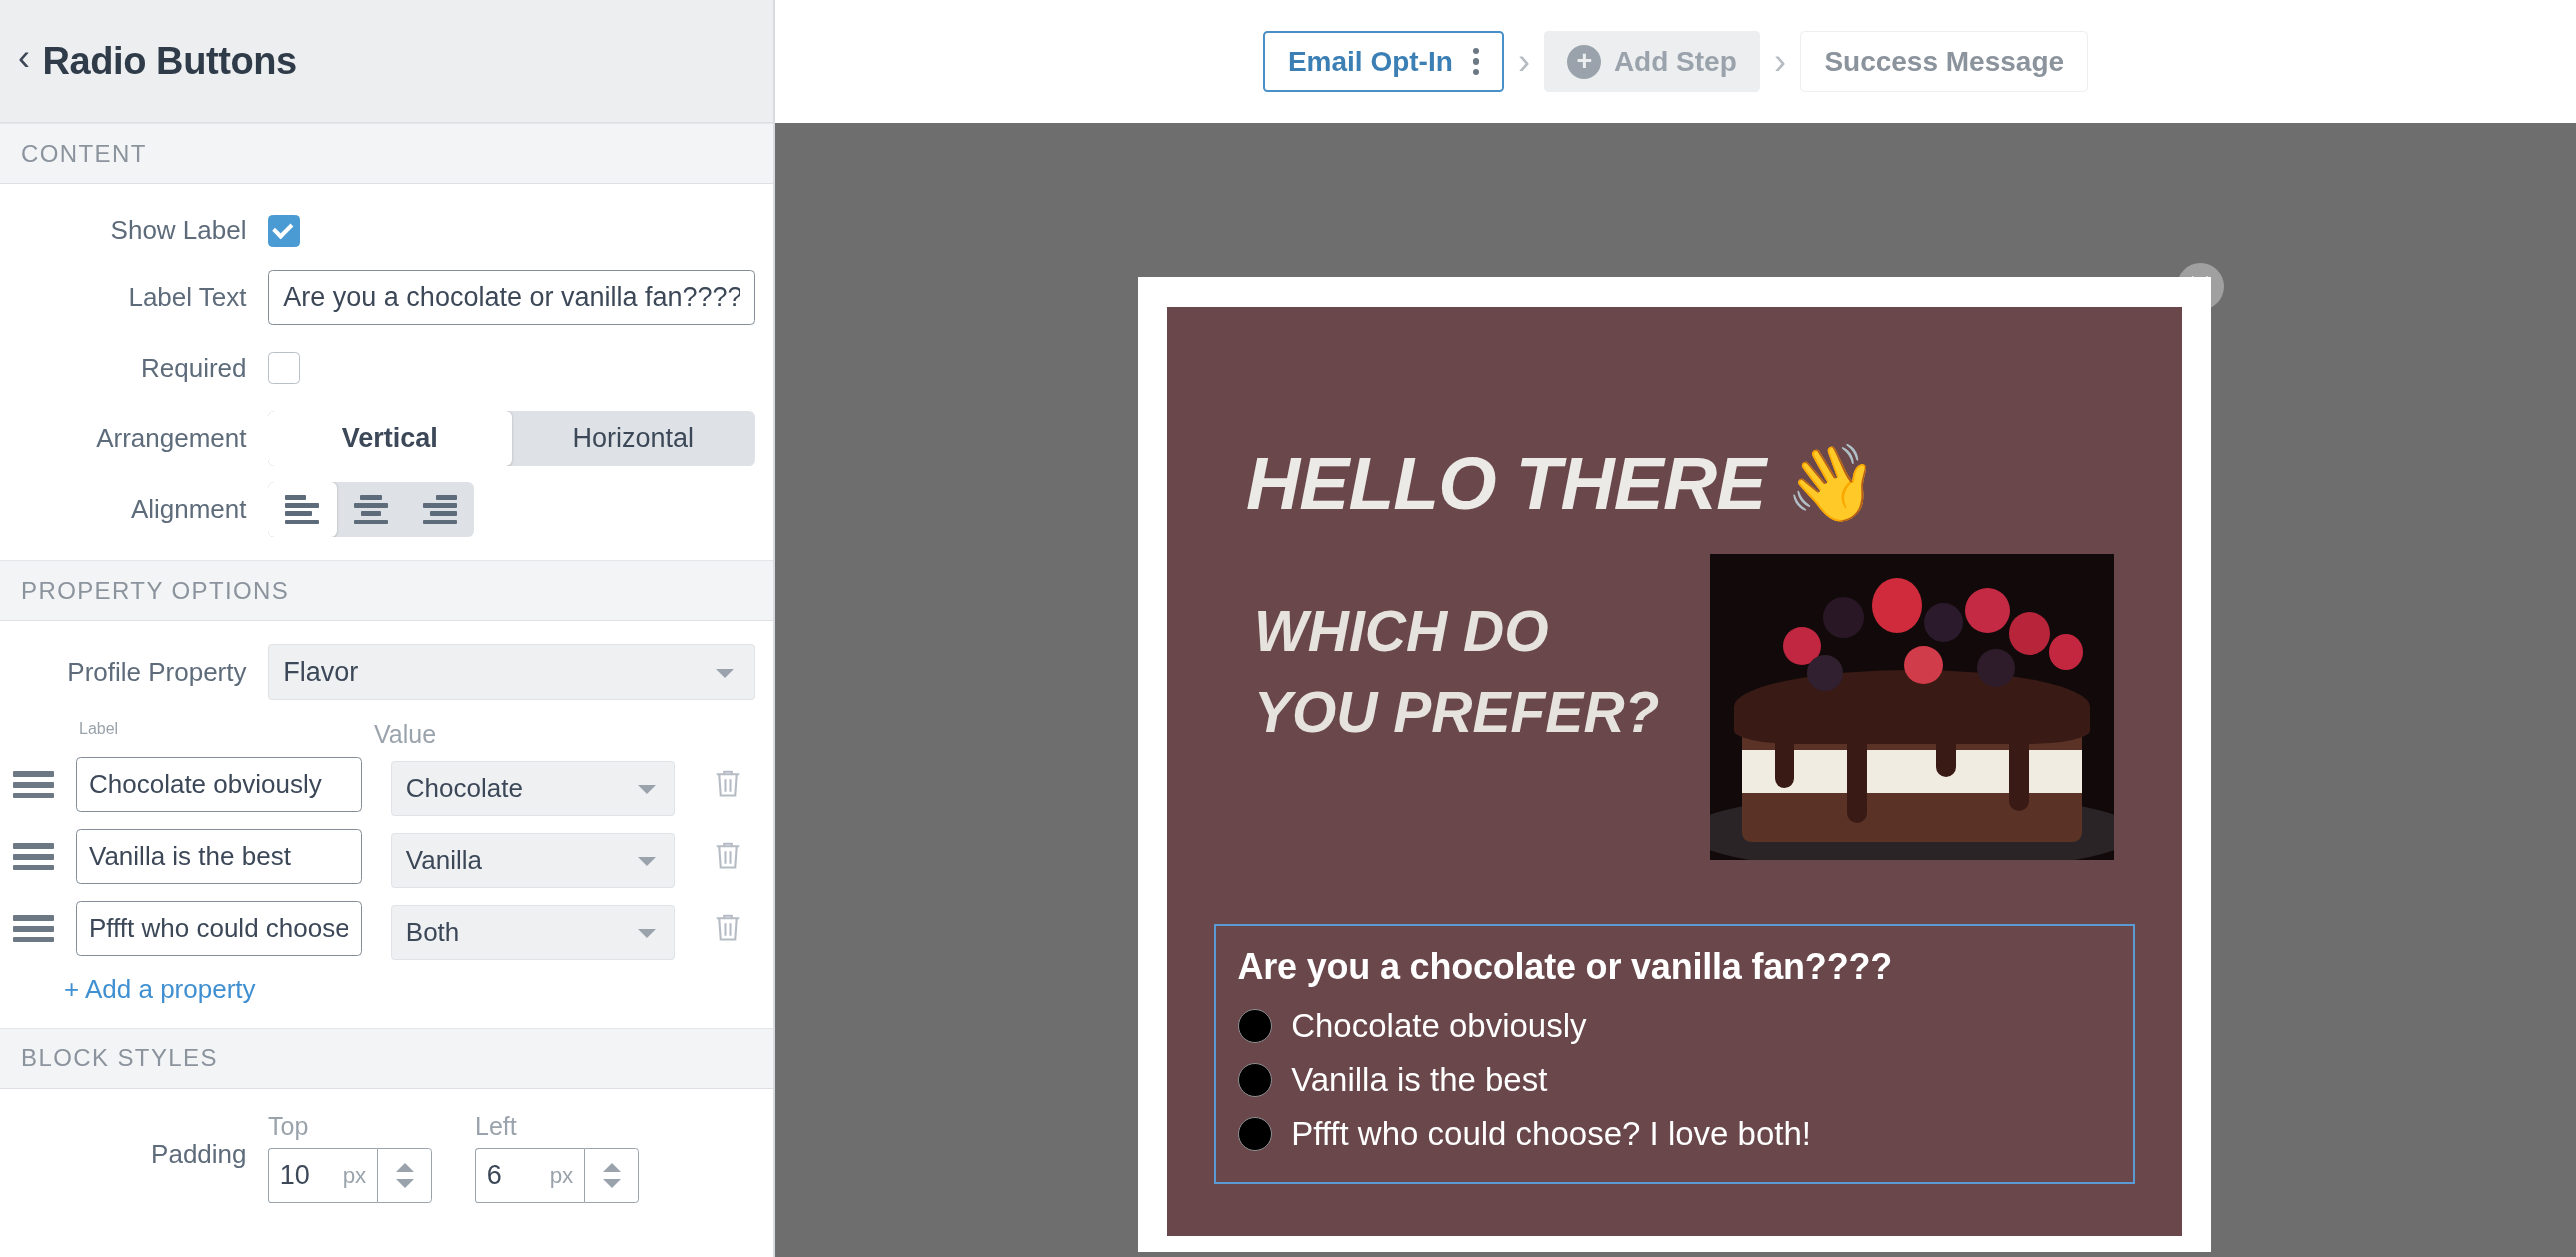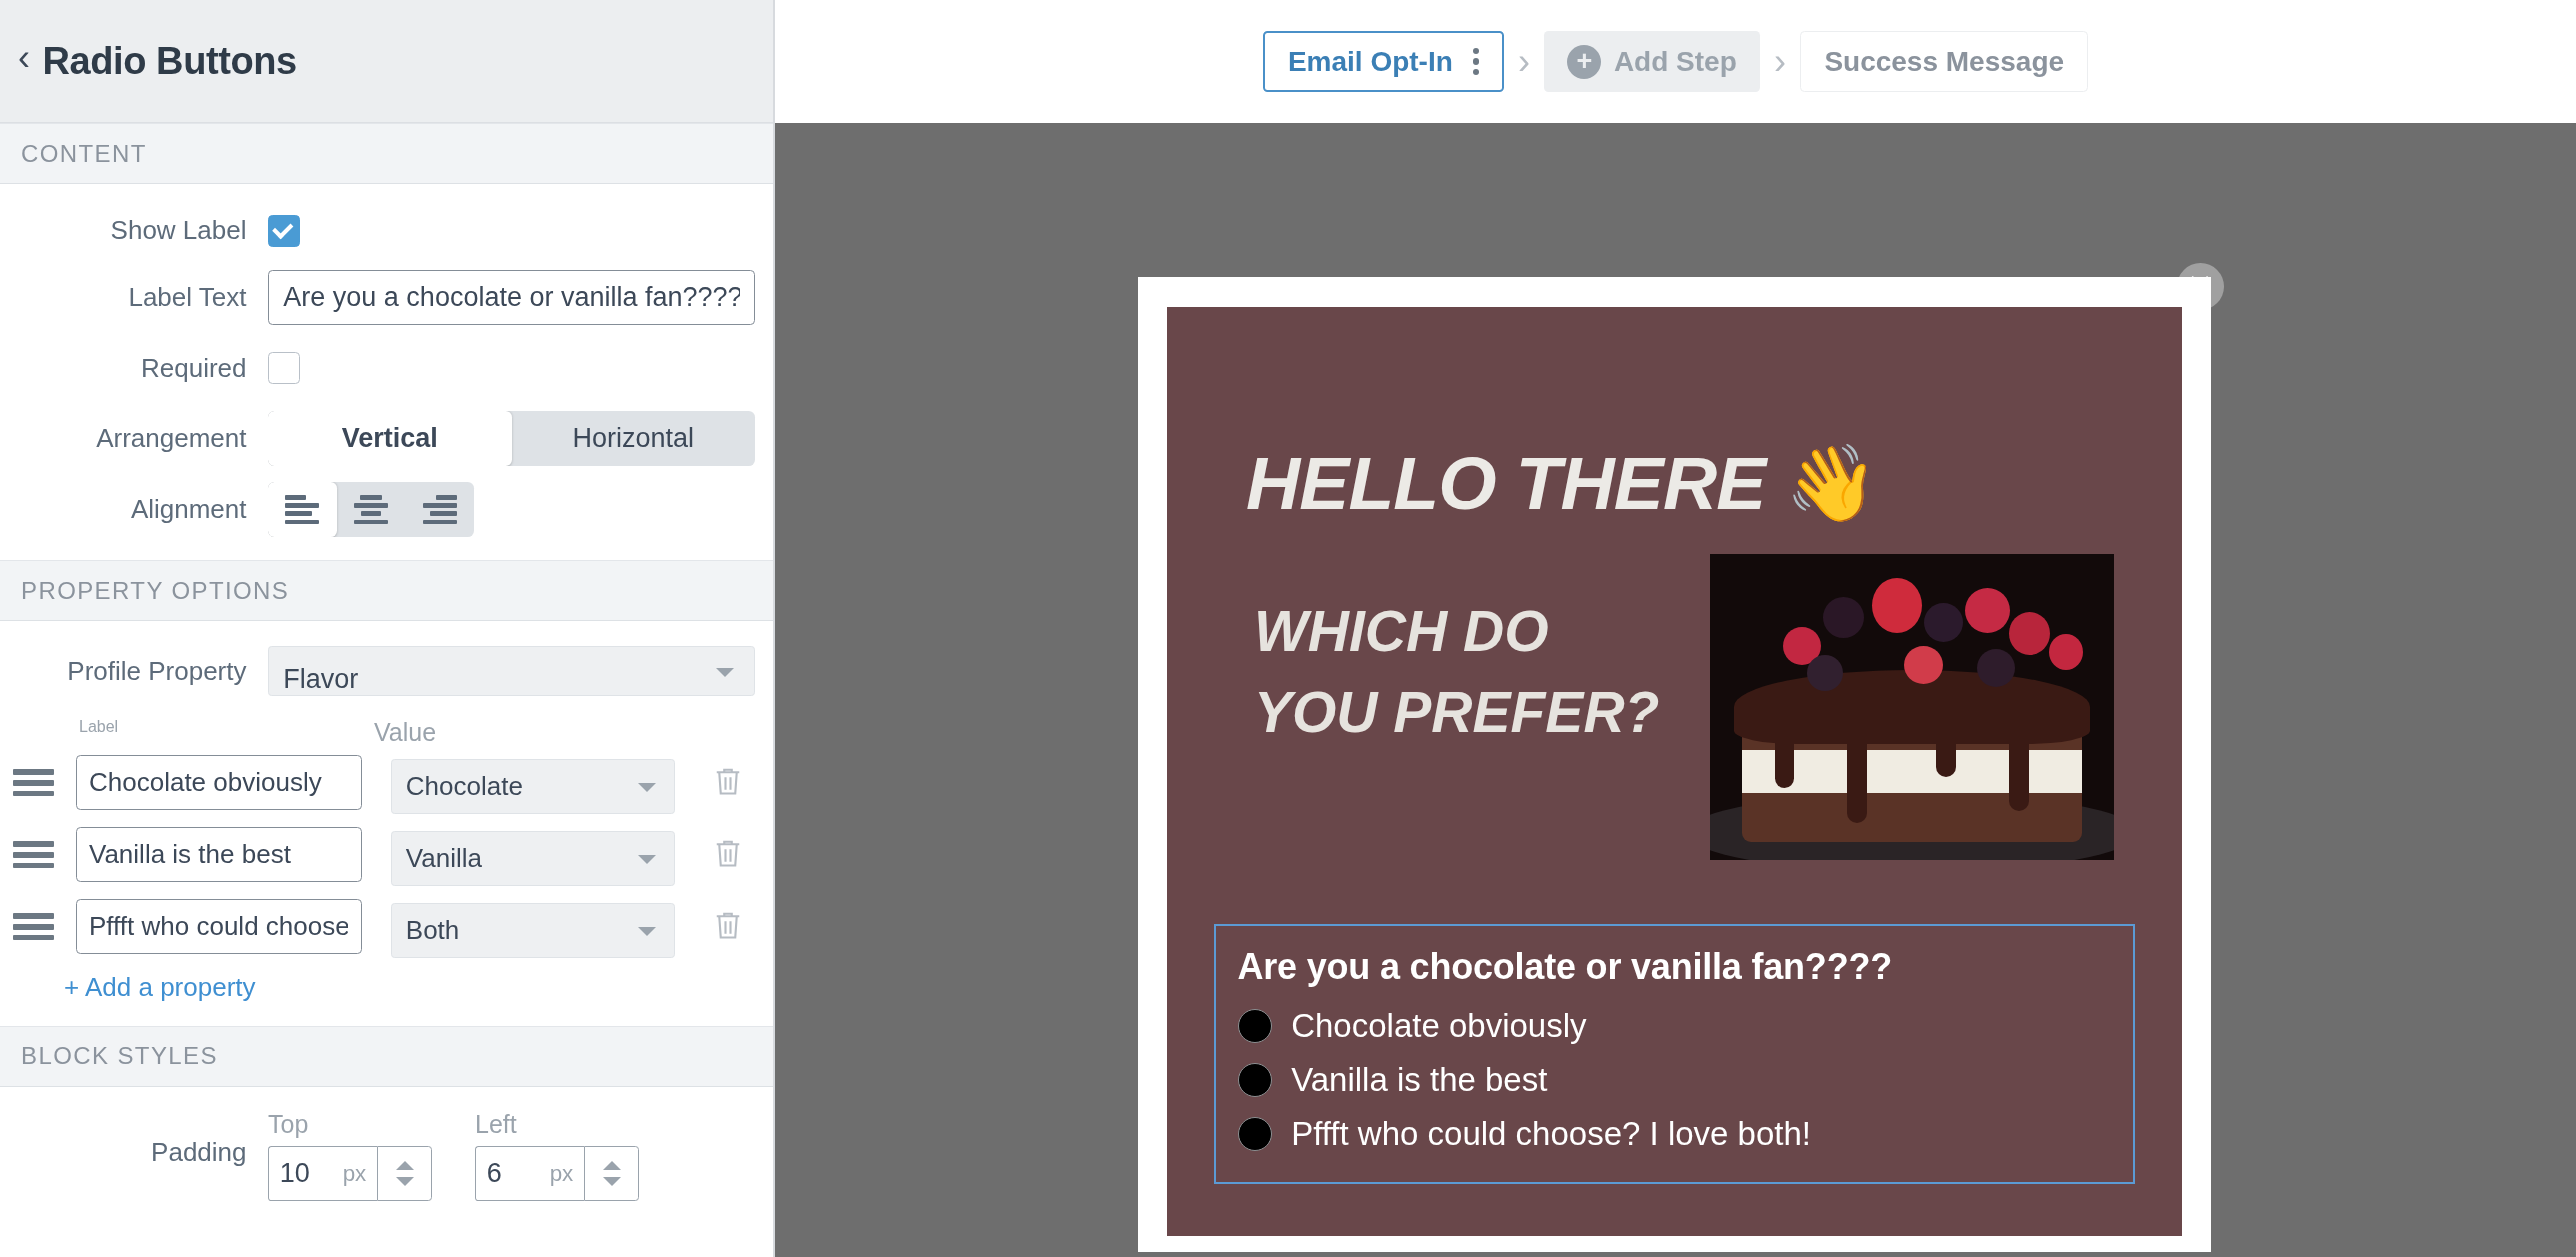--- a/index.html
+++ b/index.html
@@ -117,23 +117,23 @@
   .al-left  i:nth-child(3){width:78%} .al-left  i:nth-child(4){width:100%}
   .al-ctr   i{margin:0 auto}
   .al-ctr   i:nth-child(1){width:62%} .al-ctr   i:nth-child(2){width:100%}
   .al-ctr   i:nth-child(3){width:60%} .al-ctr   i:nth-child(4){width:100%}
   .al-right i{margin-left:auto}
   .al-right i:nth-child(1){width:62%} .al-right i:nth-child(2){width:100%}
   .al-right i:nth-child(3){width:78%} .al-right i:nth-child(4){width:100%}
 
   
   .sel {
-    width: 487px; height: 50px;
+    width: 487px; height: 56px;
     background: #eef0f2; border: 0.9px solid #dfe3e7; border-radius: 3.6px;
-    display: flex; align-items: flex-end; padding: 0 14.3px;
+    display: flex; align-items: center; padding: 0 14.3px;
     font-size: 27px; color: #3c4858; cursor: pointer; position: relative;
   }
   .sel .caret {
     position: absolute; right: 19.7px; top: 50%;
     width: 0; height: 0; margin-top: -3.6px;
     border-left: 9.8px solid transparent; border-right: 9.8px solid transparent;
     border-top: 9.8px solid #9aa3ac;
   }
 
   

